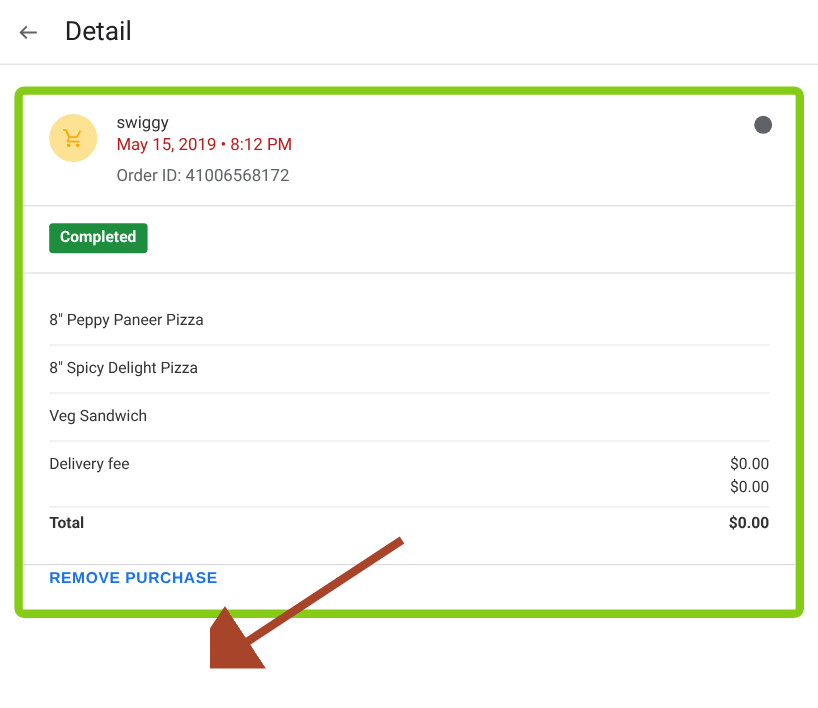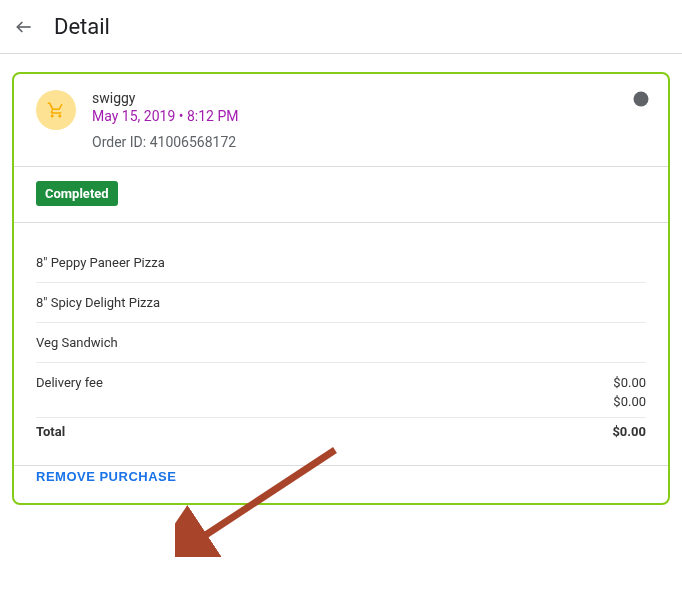--- a/index.html
+++ b/index.html
@@ -27,21 +27,21 @@
     .header-title {
       font-size: 22px;
       font-weight: 400;
       margin-left: 18px;
       color: #202124;
     }
     .content-wrap {
       padding: 18px 12px 0 12px;
     }
     .card {
-      border: 2px solid #84cc16;
+      border: 7px solid #84cc16;
       border-radius: 8px;
       overflow: hidden;
     }
     .card-header {
       display: flex;
       align-items: flex-start;
       padding: 16px 18px 16px 22px;
       border-bottom: 1px solid #dadce0;
       position: relative;
     }
@@ -59,21 +59,21 @@
     .merchant-info {
       margin-left: 16px;
       flex: 1;
     }
     .merchant-name {
       font-size: 14px;
       color: #333;
     }
     .order-meta {
       font-size: 14px;
-      color: #a21caf;
+      color: #b91c1c;
       margin-top: 2px;
     }
     .order-id {
       font-size: 14px;
       color: #5f6368;
       margin-top: 10px;
     }
     .info-icon {
       width: 18px;
       height: 18px;

